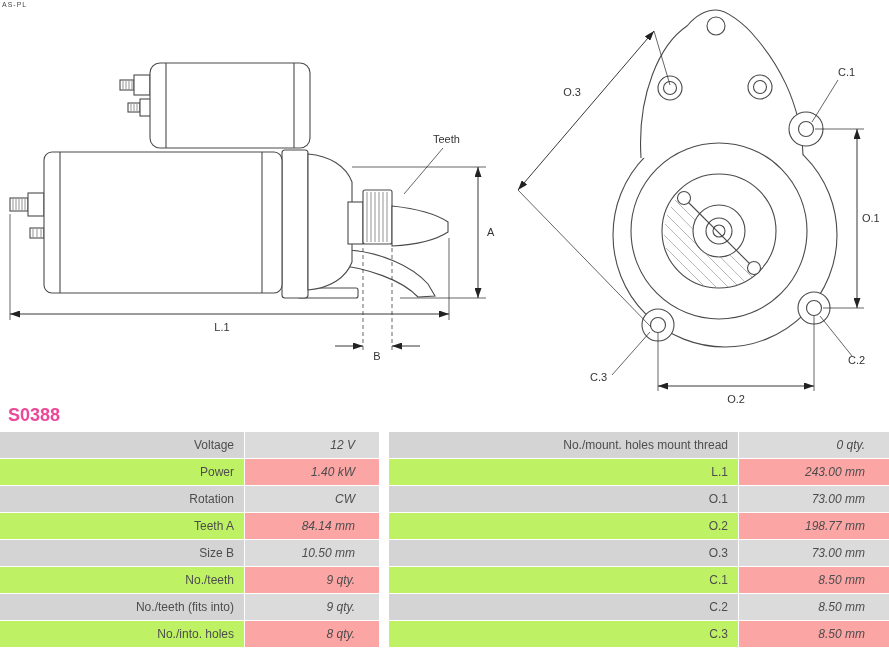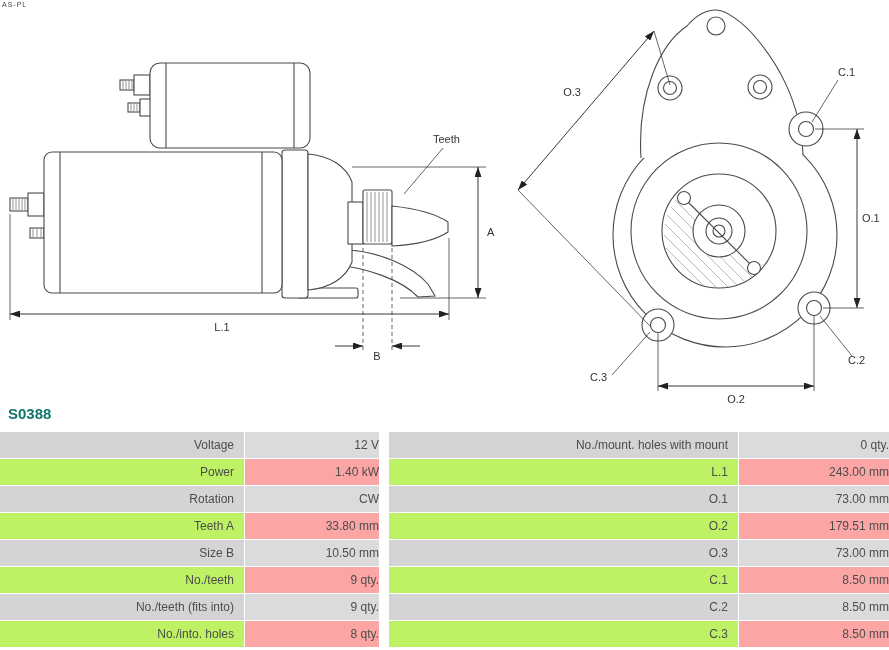--- a/index.html
+++ b/index.html
@@ -10,30 +10,30 @@
   svg text{font-family:"Liberation Sans", sans-serif;}
   .lbl{font-size:11px;fill:#333;}
   .pt{fill:#fff;stroke:#4a4a4a;stroke-width:1.1;}
   .ptn{fill:none;stroke:#4a4a4a;stroke-width:1.1;}
   .th{stroke:#4a4a4a;stroke-width:.6;}
   .hx{stroke:#9a9a9a;stroke-width:.7;}
   .dim{stroke:#222;stroke-width:.9;fill:none;}
   .ext{stroke:#222;stroke-width:.7;fill:none;}
   .ldr{stroke:#222;stroke-width:.7;fill:none;}
   .dsh{stroke:#222;stroke-width:.7;fill:none;stroke-dasharray:4 3;}
-  .part-number{position:absolute;left:8px;top:405px;font-size:15px;font-weight:bold;
-               color:#0f766e;}
+  .part-number{position:absolute;left:8px;top:405px;font-size:18px;font-weight:bold;
+               color:#ec4899;}
   .spec-table{position:absolute;left:0;top:432px;width:889px;display:grid;
               grid-template-columns:244px 134px 8px 349px 150px;
               grid-auto-rows:26px;column-gap:1px;row-gap:1px;background:#fff;}
   .spec-table .row{display:contents;}
   .cell{display:flex;align-items:center;justify-content:flex-end;font-size:12px;
         color:#4d4d4d;}
   .c-label{padding-right:10px;}
-  .c-value{padding-right:0;}
+  .c-value{padding-right:24px;font-style:italic;}
   .spacer{background:#fff;}
   .row.odd  .c-label{background:#d4d4d4;}
   .row.odd  .c-value{background:#dbdbdb;}
   .row.even .c-label{background:#bef264;}
   .row.even .c-value{background:#fca5a5;}
 </style>
 </head>
 <body>
 
 <div class="page">
@@ -221,43 +221,43 @@
     </g>
   </svg>
 
   <div class="part-number">S0388</div>
 
   <div class="spec-table">
     <div class="row odd">
       <div class="cell c-label">Voltage</div>
       <div class="cell c-value">12 V</div>
       <div class="spacer"></div>
-      <div class="cell c-label">No./mount. holes with mount</div>
+      <div class="cell c-label">No./mount. holes mount thread</div>
       <div class="cell c-value">0 qty.</div>
     </div>
     <div class="row even">
       <div class="cell c-label">Power</div>
       <div class="cell c-value">1.40 kW</div>
       <div class="spacer"></div>
       <div class="cell c-label">L.1</div>
       <div class="cell c-value">243.00 mm</div>
     </div>
     <div class="row odd">
       <div class="cell c-label">Rotation</div>
       <div class="cell c-value">CW</div>
       <div class="spacer"></div>
       <div class="cell c-label">O.1</div>
       <div class="cell c-value">73.00 mm</div>
     </div>
     <div class="row even">
       <div class="cell c-label">Teeth A</div>
-      <div class="cell c-value">33.80 mm</div>
+      <div class="cell c-value">84.14 mm</div>
       <div class="spacer"></div>
       <div class="cell c-label">O.2</div>
-      <div class="cell c-value">179.51 mm</div>
+      <div class="cell c-value">198.77 mm</div>
     </div>
     <div class="row odd">
       <div class="cell c-label">Size B</div>
       <div class="cell c-value">10.50 mm</div>
       <div class="spacer"></div>
       <div class="cell c-label">O.3</div>
       <div class="cell c-value">73.00 mm</div>
     </div>
     <div class="row even">
       <div class="cell c-label">No./teeth</div>

